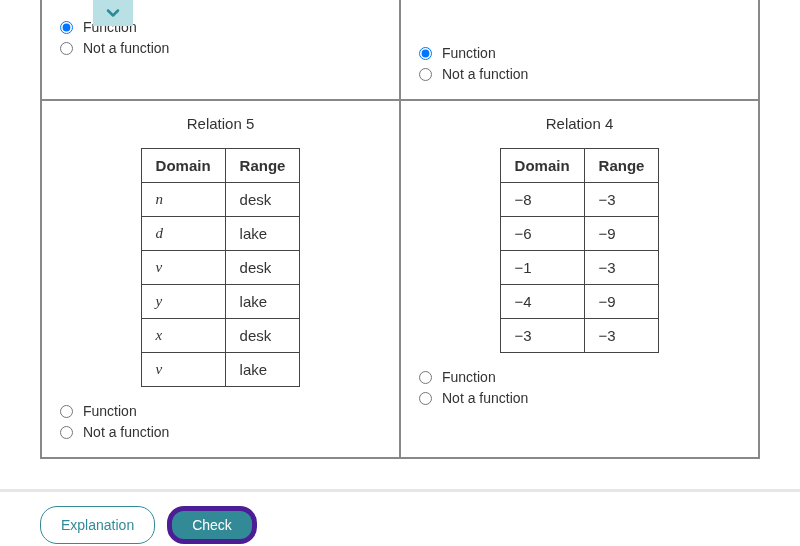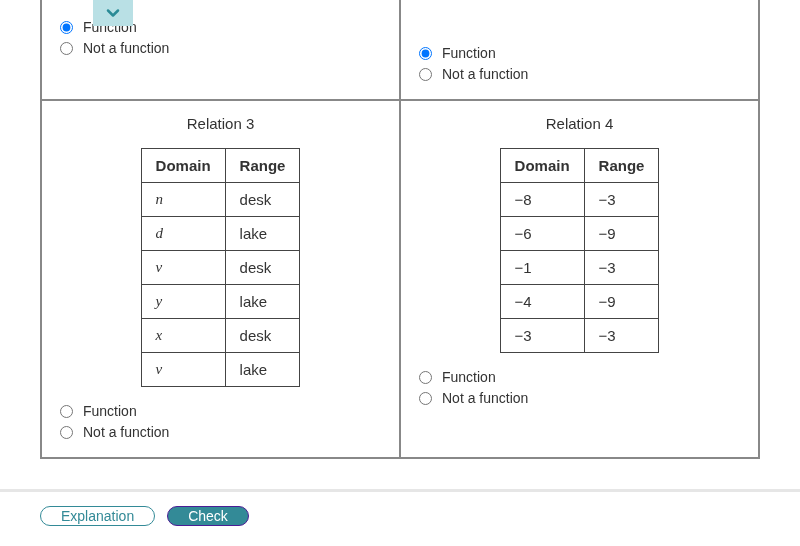--- a/index.html
+++ b/index.html
@@ -77,37 +77,37 @@
     height: 13px;
   }
   .footer {
     border-top: 3px solid #e6e6e6;
     margin-top: 28px;
     padding: 14px 40px;
     display: flex;
     gap: 12px;
   }
   .btn {
-    height: 20px;
+    height: 38px;
     border-radius: 17px;
     padding: 0 20px;
     font-size: 14px;
     display: inline-flex;
     align-items: center;
     justify-content: center;
     cursor: pointer;
   }
   .btn-outline {
     background: #fff;
     border: 1px solid #338a97;
     color: #338a97;
   }
   .btn-solid {
     background: #338a97;
-    border: 1px solid #4c1d95;
+    border: 5px solid #4c1d95;
     color: #fff;
   }
 </style>
 </head>
 <body>
 
 <div class="outer">
   <div class="dropdown-btn">
     <svg width="20" height="20" viewBox="0 0 24 24" fill="none" stroke="#2a8a96" stroke-width="3" stroke-linecap="round" stroke-linejoin="round">
         <polyline points="6 9 12 15 18 9"></polyline>
@@ -136,21 +136,21 @@
           <span>Function</span>
         </label>
         <label class="opt">
           <input type="radio" name="r2" style="">
           <span>Not a function</span>
         </label>
       </div>
     </div>
 
     <div class="cell">
-      <div class="title">Relation 3</div>
+      <div class="title">Relation 5</div>
       <table class="rel">
         <tbody>
             <tr>
           <th>Domain</th>
           <th>Range</th>
         </tr>
         <tr>
               <td class="ital">n</td>
               <td>desk</td>
             </tr>

